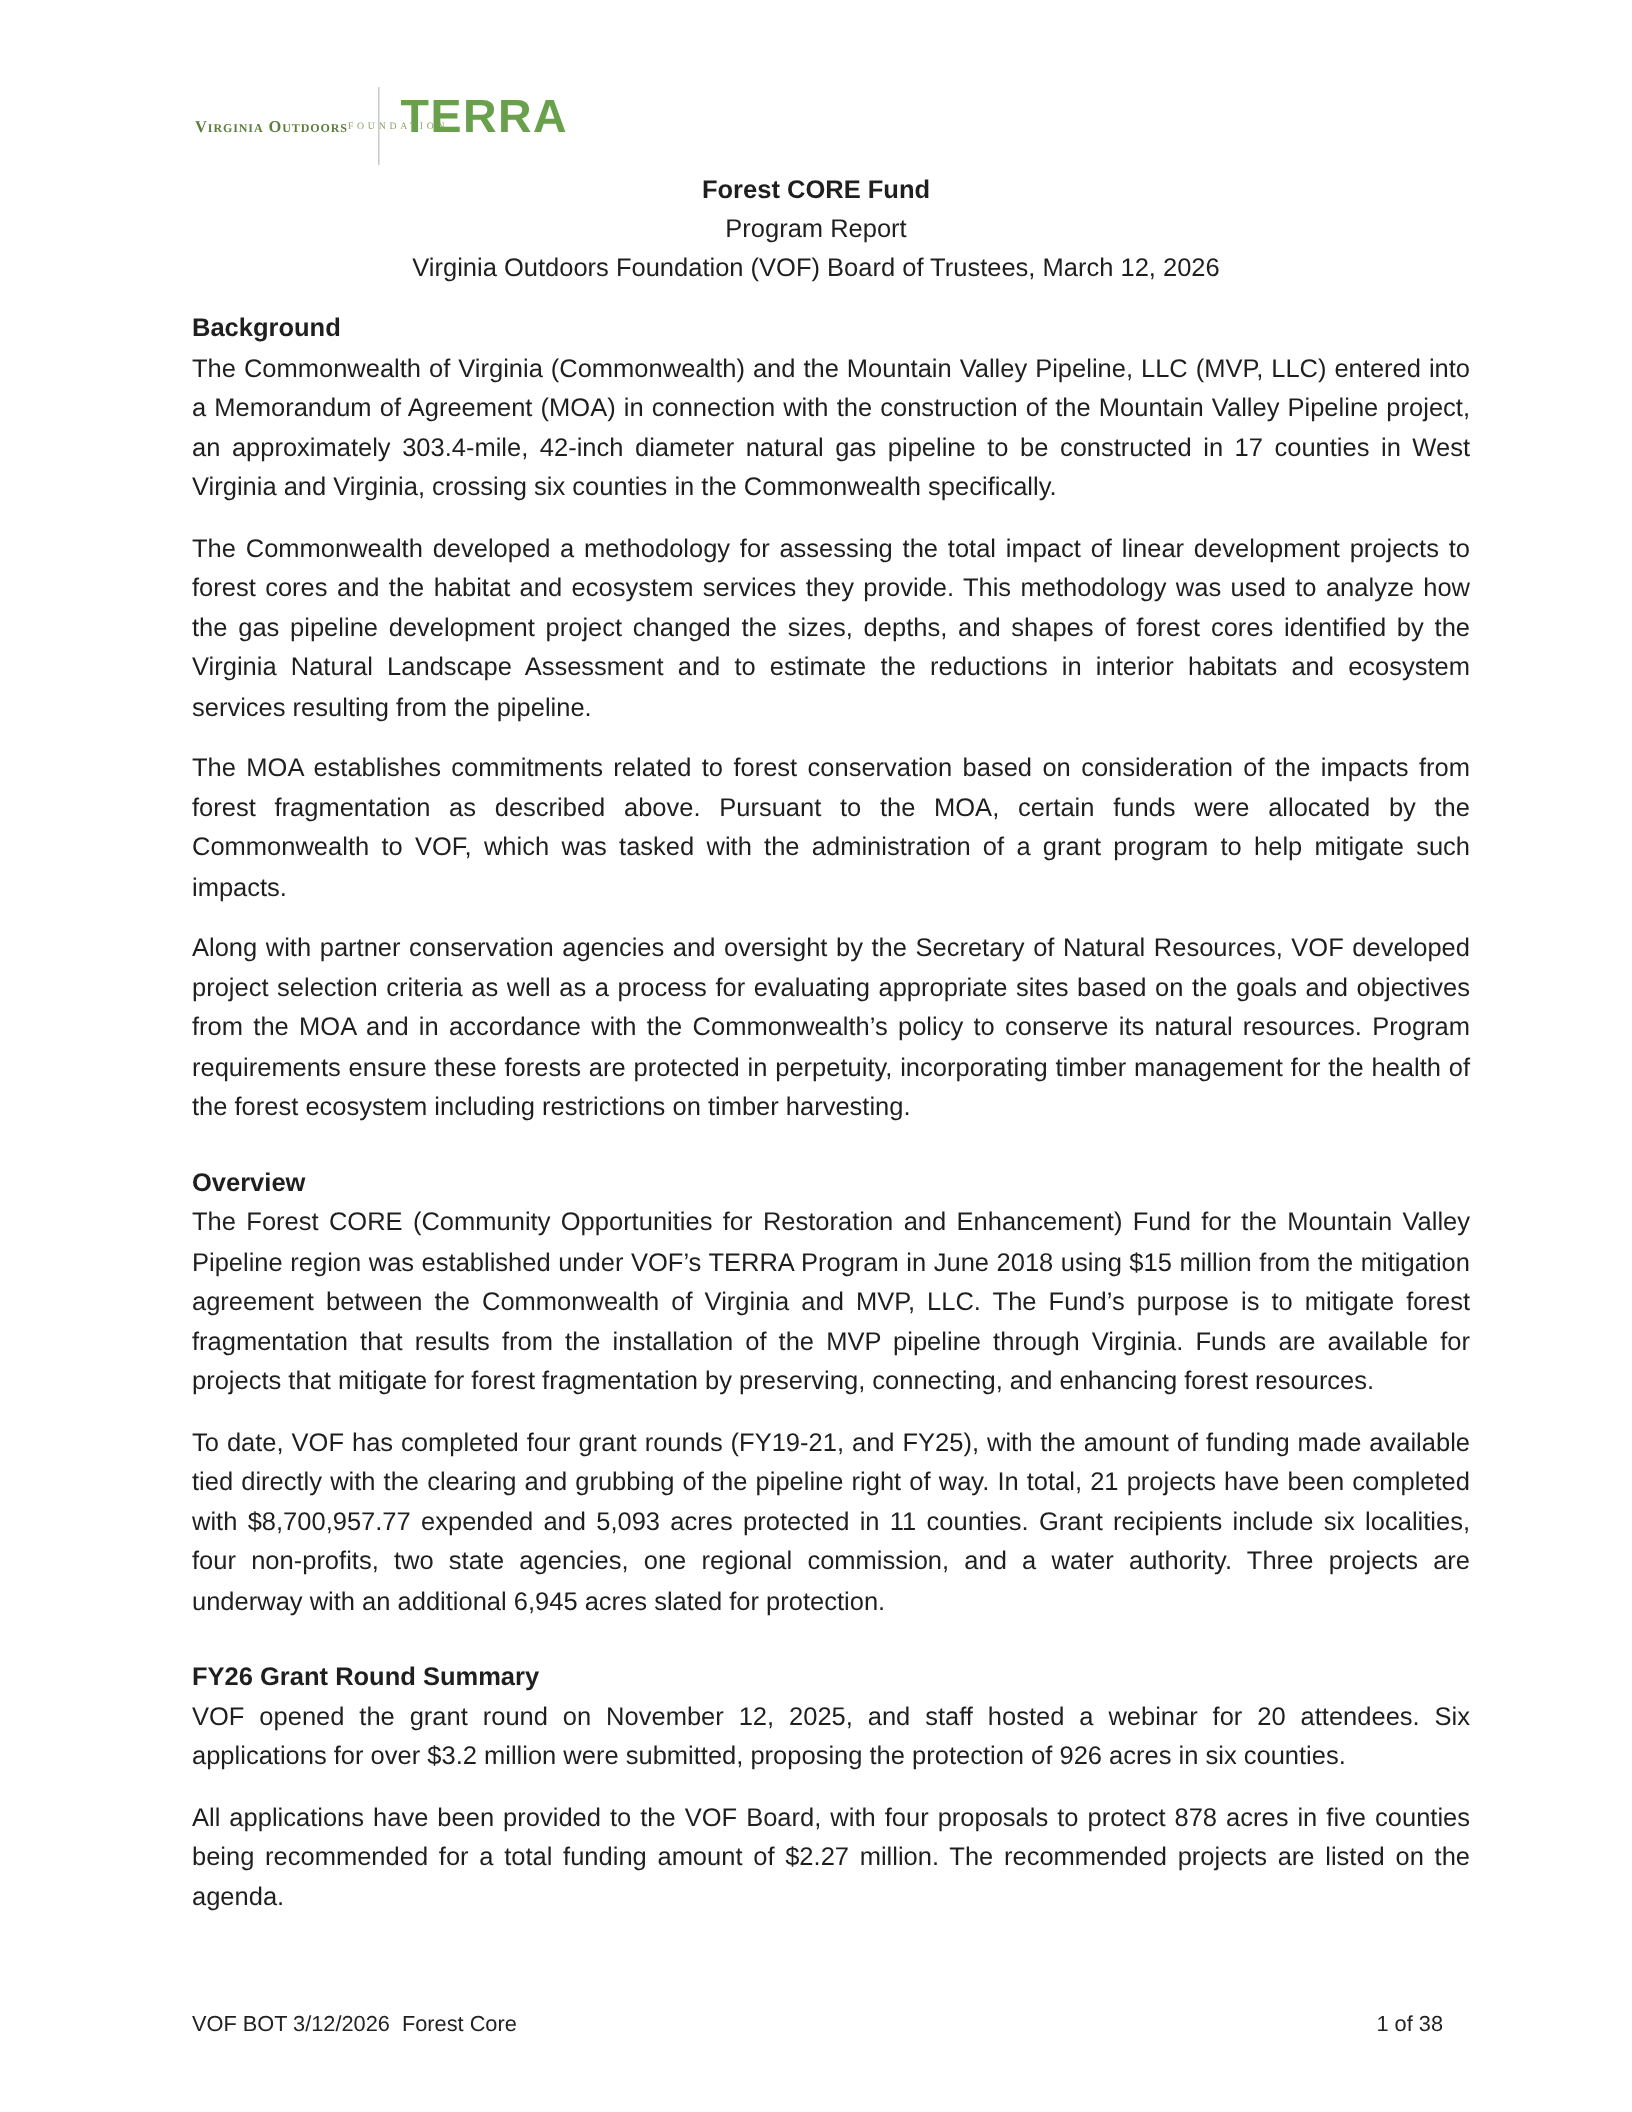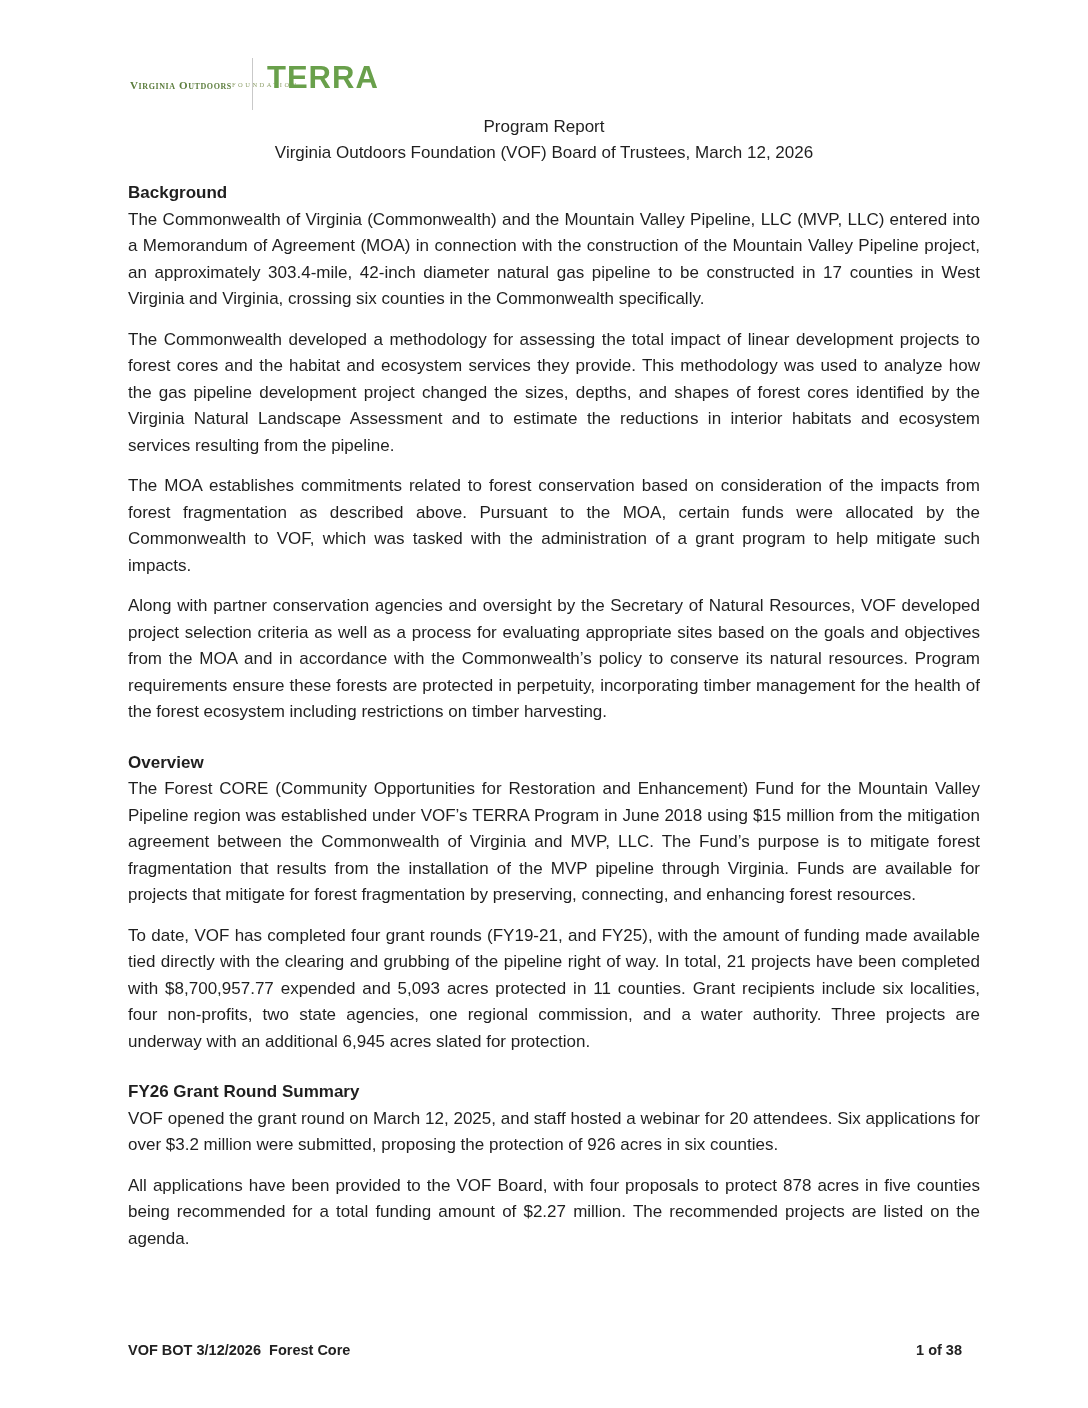--- a/index.html
+++ b/index.html
@@ -93,21 +93,20 @@
   
   .page-footer {
     position: absolute;
     left: 128px;
     right: 126px;
     top: 1342px;
     display: flex;
     justify-content: space-between;
     font-size: 14.5px;
     color: #222222;
-    font-weight: bold;
   }
   .footer-left { white-space: pre-wrap; }
 </style>
 </head>
 <body>
 
 <div class="page">
 
   <header class="brand-row">
     <div class="logo-block">
@@ -129,39 +128,40 @@
         <path d="M20 24 L14 30 L15 31 L20 27 Z" fill="#5d4326"></path>
       </svg>
       <div class="logo-name">Virginia Outdoors</div>
       <div class="logo-subname">FOUNDATION</div>
     </div>
     <div class="brand-divider"></div>
     <div class="terra-wordmark">TERRA</div>
   </header>
 
   <section class="title-block">
+    <div class="doc-title">Forest CORE Fund</div>
     <div class="doc-subtitle">Program Report</div>
     <div class="doc-subtitle">Virginia Outdoors Foundation (VOF) Board of Trustees, March 12, 2026</div>
   </section>
 
   <main class="content">
 
     <h2>Background</h2>
     <p>The Commonwealth of Virginia (Commonwealth) and the Mountain Valley Pipeline, LLC (MVP, LLC) entered into a Memorandum of Agreement (MOA) in connection with the construction of the Mountain Valley Pipeline project, an approximately 303.4-mile, 42-inch diameter natural gas pipeline to be constructed in 17 counties in West Virginia and Virginia, crossing six counties in the Commonwealth specifically.</p>
     <p>The Commonwealth developed a methodology for assessing the total impact of linear development projects to forest cores and the habitat and ecosystem services they provide. This methodology was used to analyze how the gas pipeline development project changed the sizes, depths, and shapes of forest cores identified by the Virginia Natural Landscape Assessment and to estimate the reductions in interior habitats and ecosystem services resulting from the pipeline.</p>
     <p>The MOA establishes commitments related to forest conservation based on consideration of the impacts from forest fragmentation as described above. Pursuant to the MOA, certain funds were allocated by the Commonwealth to VOF, which was tasked with the administration of a grant program to help mitigate such impacts.</p>
     <p>Along with partner conservation agencies and oversight by the Secretary of Natural Resources, VOF developed project selection criteria as well as a process for evaluating appropriate sites based on the goals and objectives from the MOA and in accordance with the Commonwealth’s policy to conserve its natural resources. Program requirements ensure these forests are protected in perpetuity, incorporating timber management for the health of the forest ecosystem including restrictions on timber harvesting.</p>
 
     <h2>Overview</h2>
     <p>The Forest CORE (Community Opportunities for Restoration and Enhancement) Fund for the Mountain Valley Pipeline region was established under VOF’s TERRA Program in June 2018 using $15 million from the mitigation agreement between the Commonwealth of Virginia and MVP, LLC. The Fund’s purpose is to mitigate forest fragmentation that results from the installation of the MVP pipeline through Virginia. Funds are available for projects that mitigate for forest fragmentation by preserving, connecting, and enhancing forest resources.</p>
 
     <p>To date, VOF has completed four grant rounds (FY19-21, and FY25), with the amount of funding made available tied directly with the clearing and grubbing of the pipeline right of way. In total, 21 projects have been completed with $8,700,957.77 expended and 5,093 acres protected in 11 counties. Grant recipients include six localities, four non-profits, two state agencies, one regional commission, and a water authority. Three projects are underway with an additional 6,945 acres slated for protection.</p>
 
     <h2>FY26 Grant Round Summary</h2>
-    <p>VOF opened the grant round on March 12, 2025, and staff hosted a webinar for 20 attendees. Six applications for over $3.2 million were submitted, proposing the protection of 926 acres in six counties.</p>
+    <p>VOF opened the grant round on November 12, 2025, and staff hosted a webinar for 20 attendees. Six applications for over $3.2 million were submitted, proposing the protection of 926 acres in six counties.</p>
     <p>All applications have been provided to the VOF Board, with four proposals to protect 878 acres in five counties being recommended for a total funding amount of $2.27 million. The recommended projects are listed on the agenda.</p>
 
   </main>
 
   <footer class="page-footer">
     <span class="footer-left">VOF BOT 3/12/2026  Forest Core</span>
     <span class="footer-right">1 of 38</span>
   </footer>
 
 </div>

